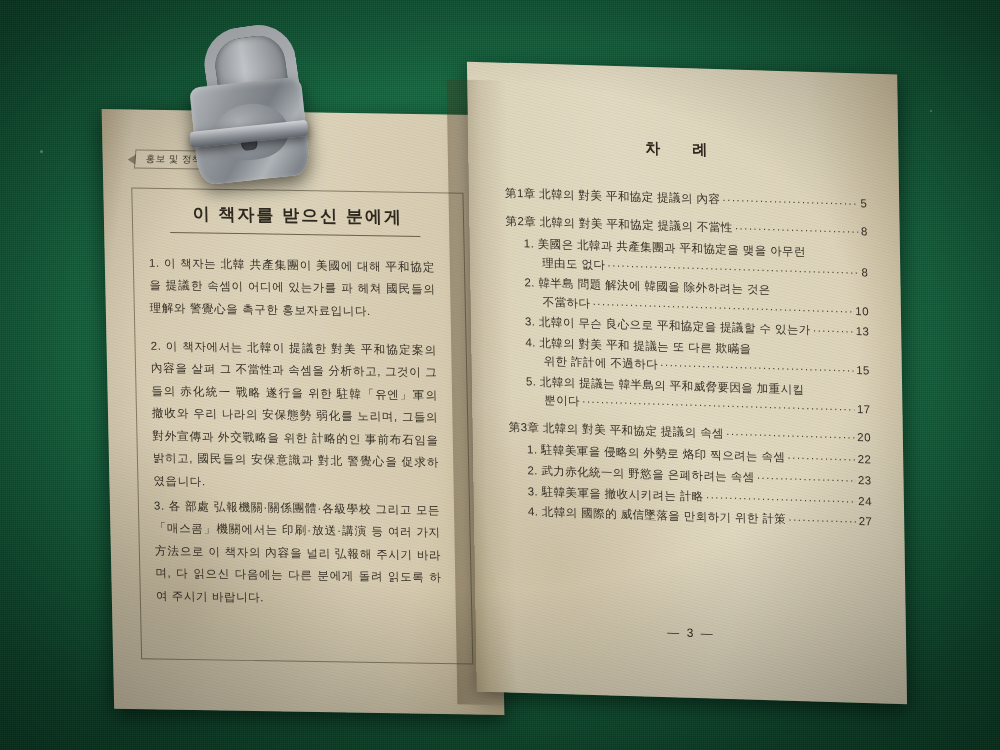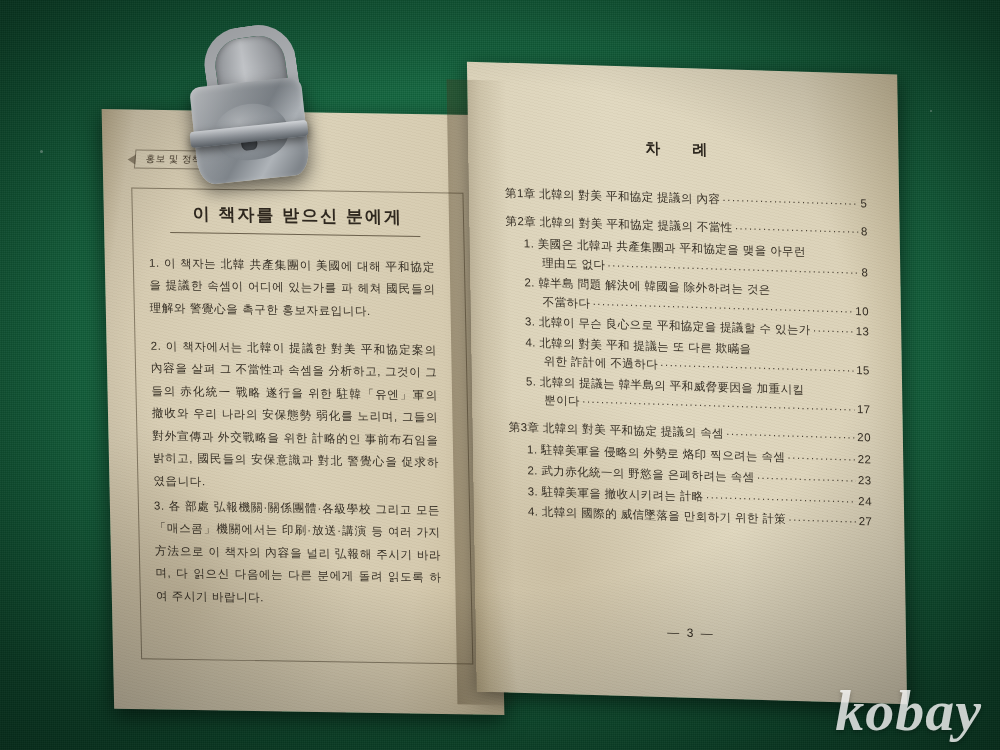--- a/index.html
+++ b/index.html
@@ -454,14 +454,13 @@
         <div id="lock-face"></div>
         <div id="lock-keyhole"></div>
       </div>
       <div id="lock-bar"></div>
     </div>
 
   </div>
 
   <div id="felt-vignette"></div>
 
-  <div id="watermark">kobay</div>
 </div>
 
 </body></html>

